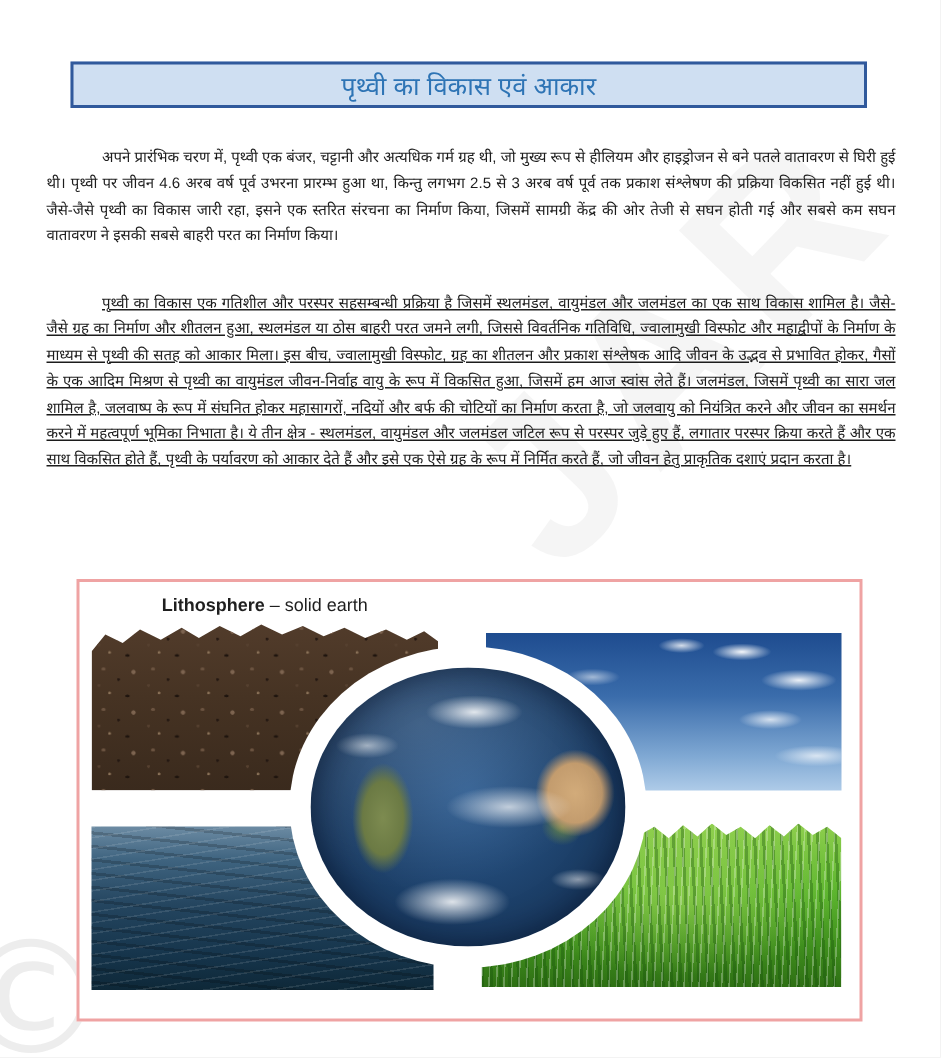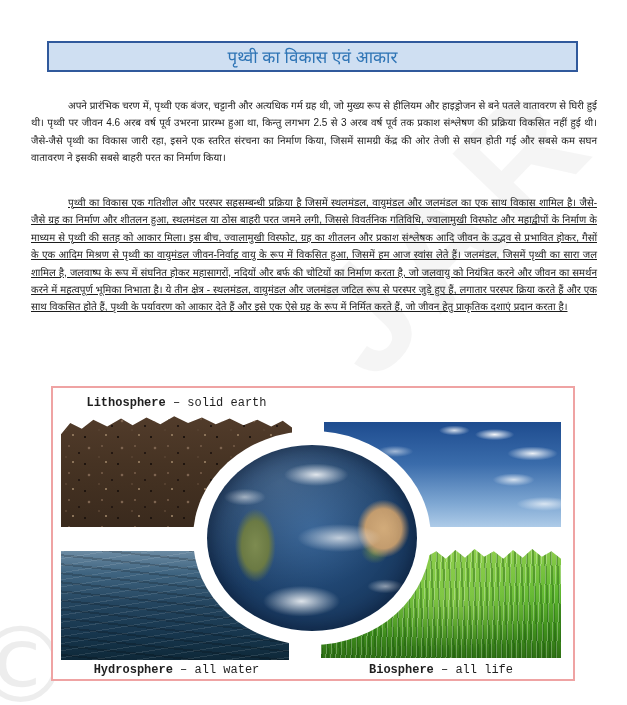--- a/index.html
+++ b/index.html
@@ -57,21 +57,21 @@
   .figure-frame {
     position:absolute; left:51px; top:386px;
     width:524px; height:295px;
     border:2.5px solid #efa3a3;
     background:#ffffff;
   }
   .fig-label {
     position:absolute; height:15px;
     font-size:12px; color:#1f1f1f;
     text-align:center; line-height:14px;
-    font-family:Liberation Mono, monospace;
+    font-family:Liberation Sans, sans-serif;
   }
   .fig-label b { font-weight:bold; }
   .lbl-tl { left:8px;   top:8px;   width:231px; }
   .lbl-tr { left:271px; top:8px;   width:237px; }
   .lbl-bl { left:8px;   top:275px; width:231px; }
   .lbl-br { left:268px; top:275px; width:240px; }
 
   .q-img { position:absolute; }
 
   
@@ -168,22 +168,16 @@
 
     <div class="q-img img-soil"></div>
     <div class="q-img img-sky"></div>
     <div class="q-img img-ocean"></div>
     <div class="q-img img-grass"></div>
 
     <div class="earth-ring">
       <div class="earth"></div>
     </div>
 
-    <div class="fig-label lbl-bl">
-      <b>Hydrosphere</b><span> – all water</span>
-    </div>
-    <div class="fig-label lbl-br">
-      <b>Biosphere</b><span> – all life</span>
-    </div>
 
   </div>
 
 </div>
 
 </body></html>

